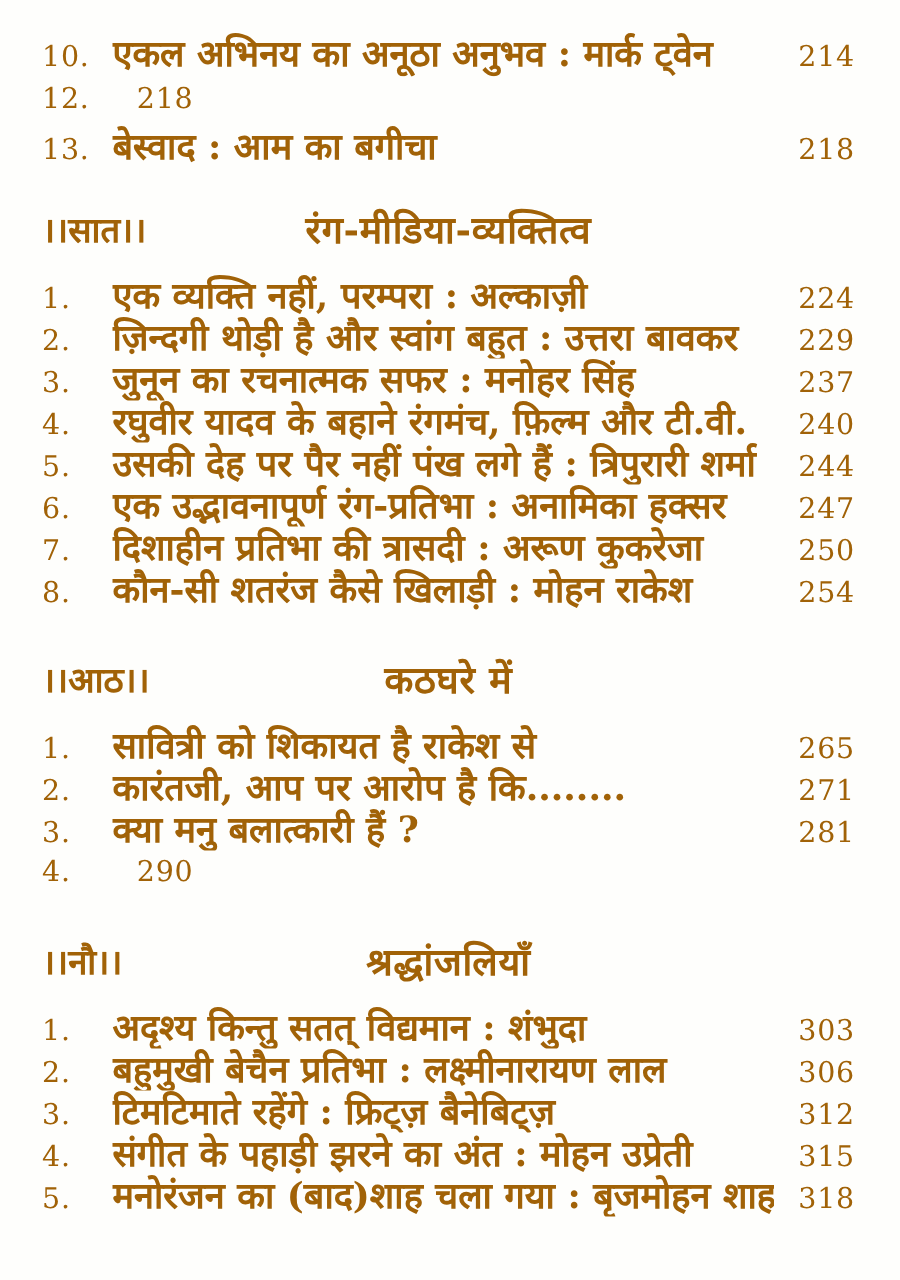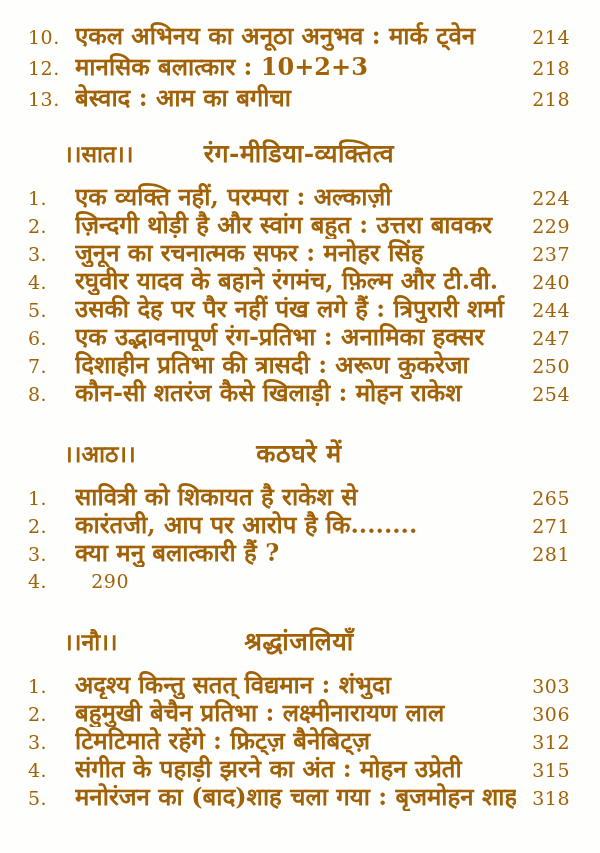--- a/index.html
+++ b/index.html
@@ -53,21 +53,20 @@
     height: 42px;
     line-height: 42px;
     text-align: center;
   }
   .sec-label {
     position: absolute;
     left: 0;
     top: 0;
     font-size: 23px;
     font-weight: 700;
-    margin-left: 36px;
   }
   .sec-title {
     display: inline-block;
     font-size: 25px;
     font-weight: 700;
     letter-spacing: 0.5px;
   }
   .items { margin-top: 8px; }
   .section-8 { margin-top: 28px; }
   .section-9 { margin-top: 32px; }
@@ -81,21 +80,20 @@
 
       <div class="row">
         <span class="num">10.</span>
         <span class="title">एकल अभिनय का अनूठा अनुभव : मार्क ट्वेन</span>
         <span class="pg">214</span>
       </div>
 
 
       <div class="row">
         <span class="num">12.</span>
-        <span class="title">मानसिक बलात्कार : 10+2+3</span>
         <span class="pg">218</span>
       </div>
 
       <div class="row">
         <span class="num">13.</span>
         <span class="title">बेस्वाद : आम का बगीचा</span>
         <span class="pg">218</span>
       </div>
 
   </div>

